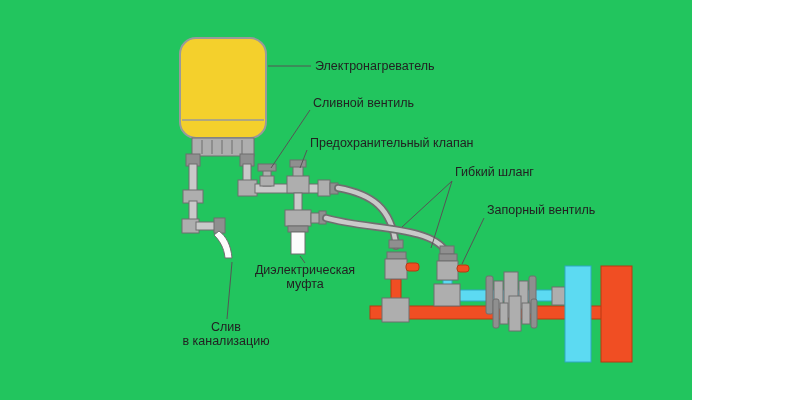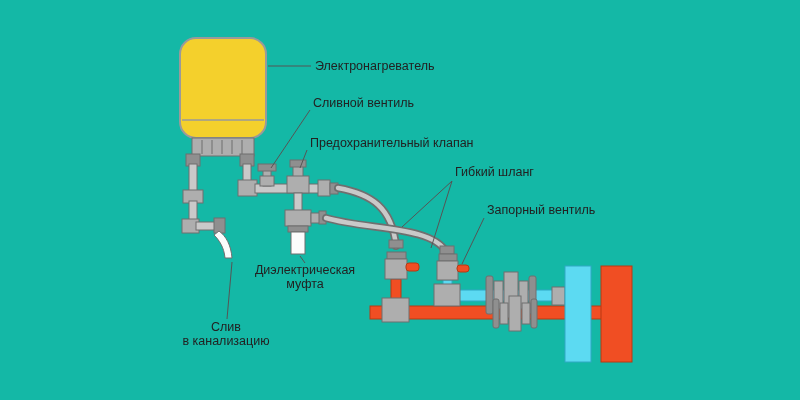--- a/index.html
+++ b/index.html
@@ -1,16 +1,16 @@
 <!DOCTYPE html>
 <html style="--tank: #F4D02C; --tank-edge: #9a9a9a; --hot: #F04E23; --hot-edge: #b93912; --cold: #5CDAF2; --cold-edge: #2fa8c4; --pipe: #c9c9c9; --metal: #aeaeae; --metal-dark: #8f8f8f; --outline: #6f6f6f; --leader: #555555; --text: #222222;"><head>
 <meta charset="utf-8">
 <style>
   html,body{margin:0;padding:0;background:#ffffff;}
-  .stage{position:relative;width:800px;height:400px;background:#14b8a6;overflow:hidden;
+  .stage{position:relative;width:692px;height:400px;background:#22c55e;overflow:hidden;
          font-family:"Liberation Sans",sans-serif;}
   svg{display:block;}
   svg text{font-family:"Liberation Sans",sans-serif;font-size:12.5px;fill:var(--text);}
   .tank-body{fill:var(--tank);stroke:var(--tank-edge);stroke-width:2;}
   .tank-seam{stroke:var(--tank-edge);stroke-width:1.5;}
   .pipe{fill:var(--pipe);stroke:var(--outline);stroke-width:1;}
   .metal{fill:var(--metal);stroke:var(--outline);stroke-width:1;}
   .metal-dark{fill:var(--metal-dark);stroke:var(--outline);stroke-width:1;}
   .hot{fill:var(--hot);stroke:var(--hot-edge);stroke-width:1;}
   .cold{fill:var(--cold);stroke:var(--cold-edge);stroke-width:1;}

